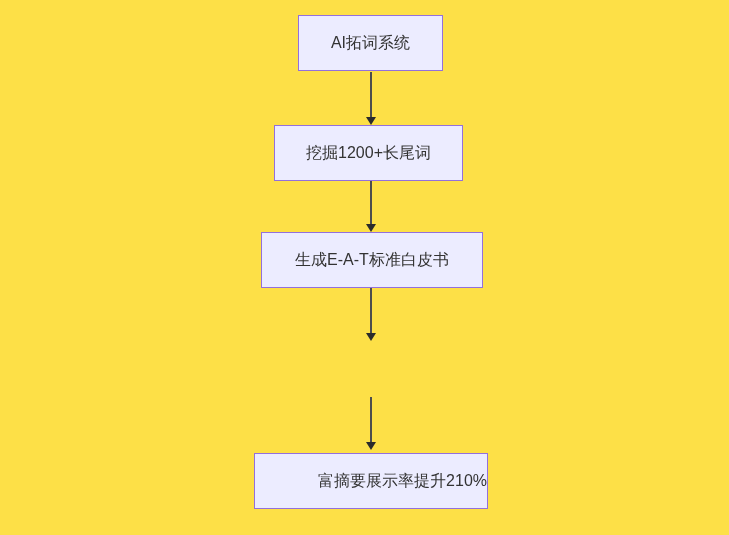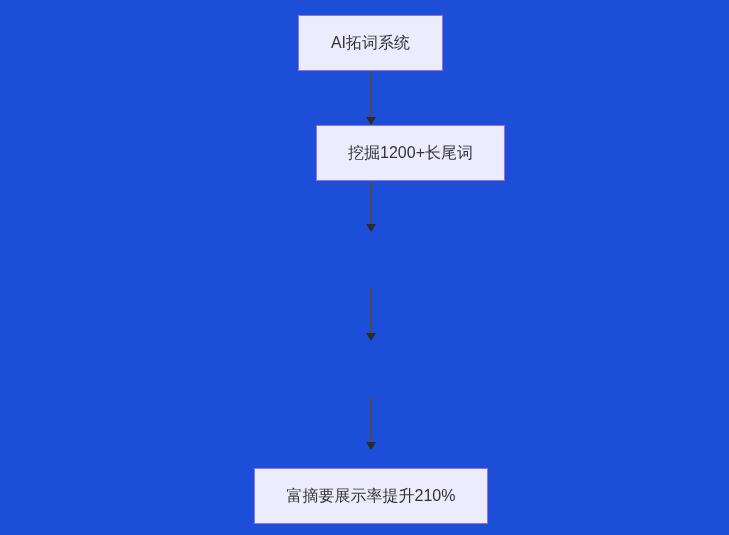--- a/index.html
+++ b/index.html
@@ -3,42 +3,42 @@
 <meta charset="utf-8">
 <style>
   * { margin: 0; padding: 0; box-sizing: border-box; }
   html, body {
     width: 729px; height: 535px;
     font-family: "Liberation Sans", "DejaVu Sans", sans-serif;
   }
   .canvas {
     position: relative;
     width: 729px; height: 535px;
-    background: #1d4ed8;
+    background: #fde047;
     overflow: hidden;
   }
   .flow-node {
     position: absolute;
     background: #ECECFF;
     border: 1px solid #9370DB;
     color: #333333;
     font-size: 16px;
     display: flex;
     align-items: center;
     justify-content: center;
     text-align: center;
     height: 56px;
     line-height: 1;
     white-space: nowrap;
   }
   .flow-node.n1 { left: 298px; top: 15px;  width: 145px; }
-  .flow-node.n2 { left: 274px; top: 125px; width: 189px; margin-left: 42px; }
+  .flow-node.n2 { left: 274px; top: 125px; width: 189px; }
   .flow-node.n3 { left: 261px; top: 232px; width: 222px; }
   .flow-node.n4 { left: 264px; top: 341px; width: 216px; }
-  .flow-node.n5 { left: 254px; top: 468px; width: 234px; }
+  .flow-node.n5 { left: 254px; top: 453px; width: 234px; justify-content: flex-end; }
 
   .edge {
     position: absolute;
     left: 366px;           
     width: 10px;
     display: flex;
     flex-direction: column;
     align-items: center;
   }
   .edge .line {
@@ -73,20 +73,23 @@
 
   <div class="flow-node n2">
     <span>挖掘1200+长尾词</span>
   </div>
 
   <div class="edge e2">
     <div class="line"></div>
     <div class="head"></div>
   </div>
 
+  <div class="flow-node n3">
+    <span>生成E-A-T标准白皮书</span>
+  </div>
 
   <div class="edge e3">
     <div class="line"></div>
     <div class="head"></div>
   </div>
 
 
   <div class="edge e4">
     <div class="line"></div>
     <div class="head"></div>

